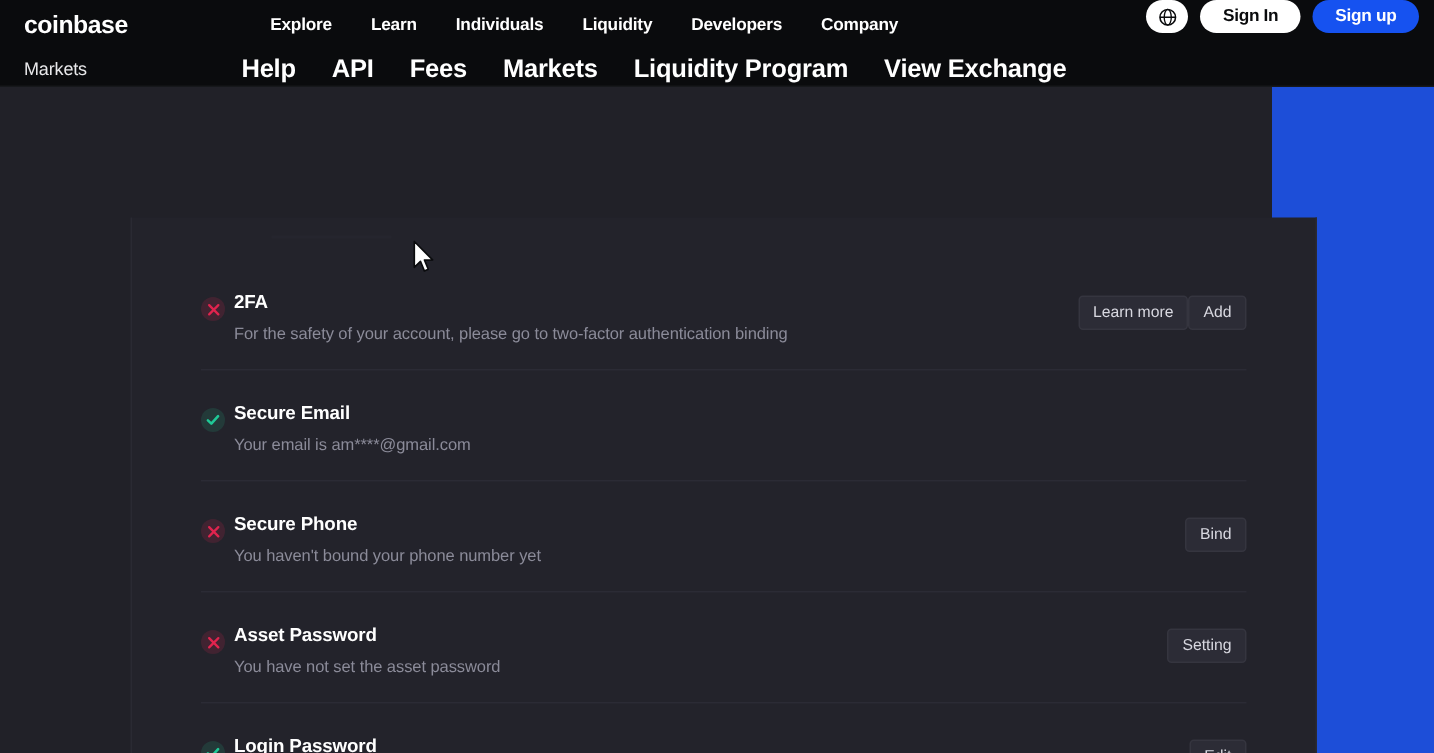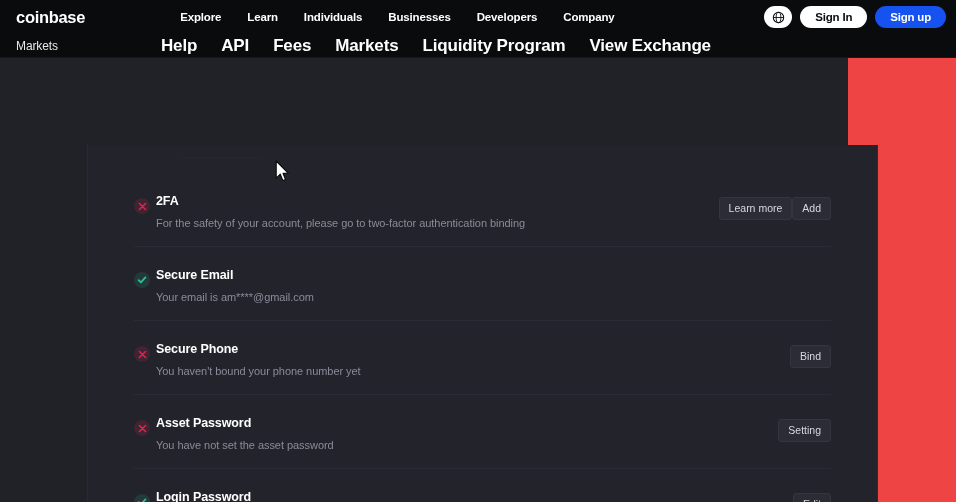--- a/index.html
+++ b/index.html
@@ -2,21 +2,21 @@
 <html><head>
 <meta charset="utf-8">
 <style>
   * { margin:0; padding:0; box-sizing:border-box; }
   html, body {
     width:956px; height:502px;
     background:#0a0b0d;
     font-family:"Liberation Sans", sans-serif;
     overflow:hidden;
   }
-  #app { position:relative; width:956px; height:502px; background:#ef4444; }
+  #app { position:relative; width:956px; height:502px; background:#1d4ed8; }
 
   
   .topnav{
     position:absolute; left:0; top:0; width:956px; height:34px;
     background:#0a0b0d;
     display:flex; align-items:center;
   }
   .logo{
     margin-left:16px;
     color:#ffffff;
@@ -28,21 +28,21 @@
   .topnav-links{
     display:flex; align-items:flex-start; gap:26px;
     margin-left:95px;
   }
   .topnav-links a{
     color:#ffffff; font-size:11.5px; font-weight:700;
     text-decoration:none; letter-spacing:-0.15px; white-space:nowrap;
   }
   .topnav-right{
     position:absolute; right:10px; top:0; height:34px;
-    display:flex; align-items:center; gap:8px;
+    display:flex; align-items:flex-start; gap:8px;
   }
   .globe-btn{
     width:28px; height:22px; border-radius:11px;
     background:#ffffff; border:none;
     display:flex; align-items:center; justify-content:center;
     cursor:pointer; padding:0;
   }
   .globe-btn svg{ display:block; }
   .btn-signin{
     height:22px; padding:0 15px; border-radius:11px;
@@ -159,21 +159,21 @@
 <body>
 
 <div id="app">
 
   <div class="topnav">
     <div class="logo">coinbase</div>
     <nav class="topnav-links">
       <a href="#">Explore</a>
       <a href="#">Learn</a>
       <a href="#">Individuals</a>
-      <a href="#">Businesses</a>
+      <a href="#">Liquidity</a>
       <a href="#">Developers</a>
       <a href="#">Company</a>
     </nav>
     <div class="topnav-right">
       <button class="globe-btn">
         <svg width="13" height="13" viewBox="0 0 16 16">
           <circle cx="8" cy="8" r="6.4" fill="none" stroke="#0a0b0d" stroke-width="1.3"></circle>
           <ellipse cx="8" cy="8" rx="2.9" ry="6.4" fill="none" stroke="#0a0b0d" stroke-width="1.1"></ellipse>
           <line x1="1.6" y1="8" x2="14.4" y2="8" stroke="#0a0b0d" stroke-width="1.1"></line>
         </svg>

